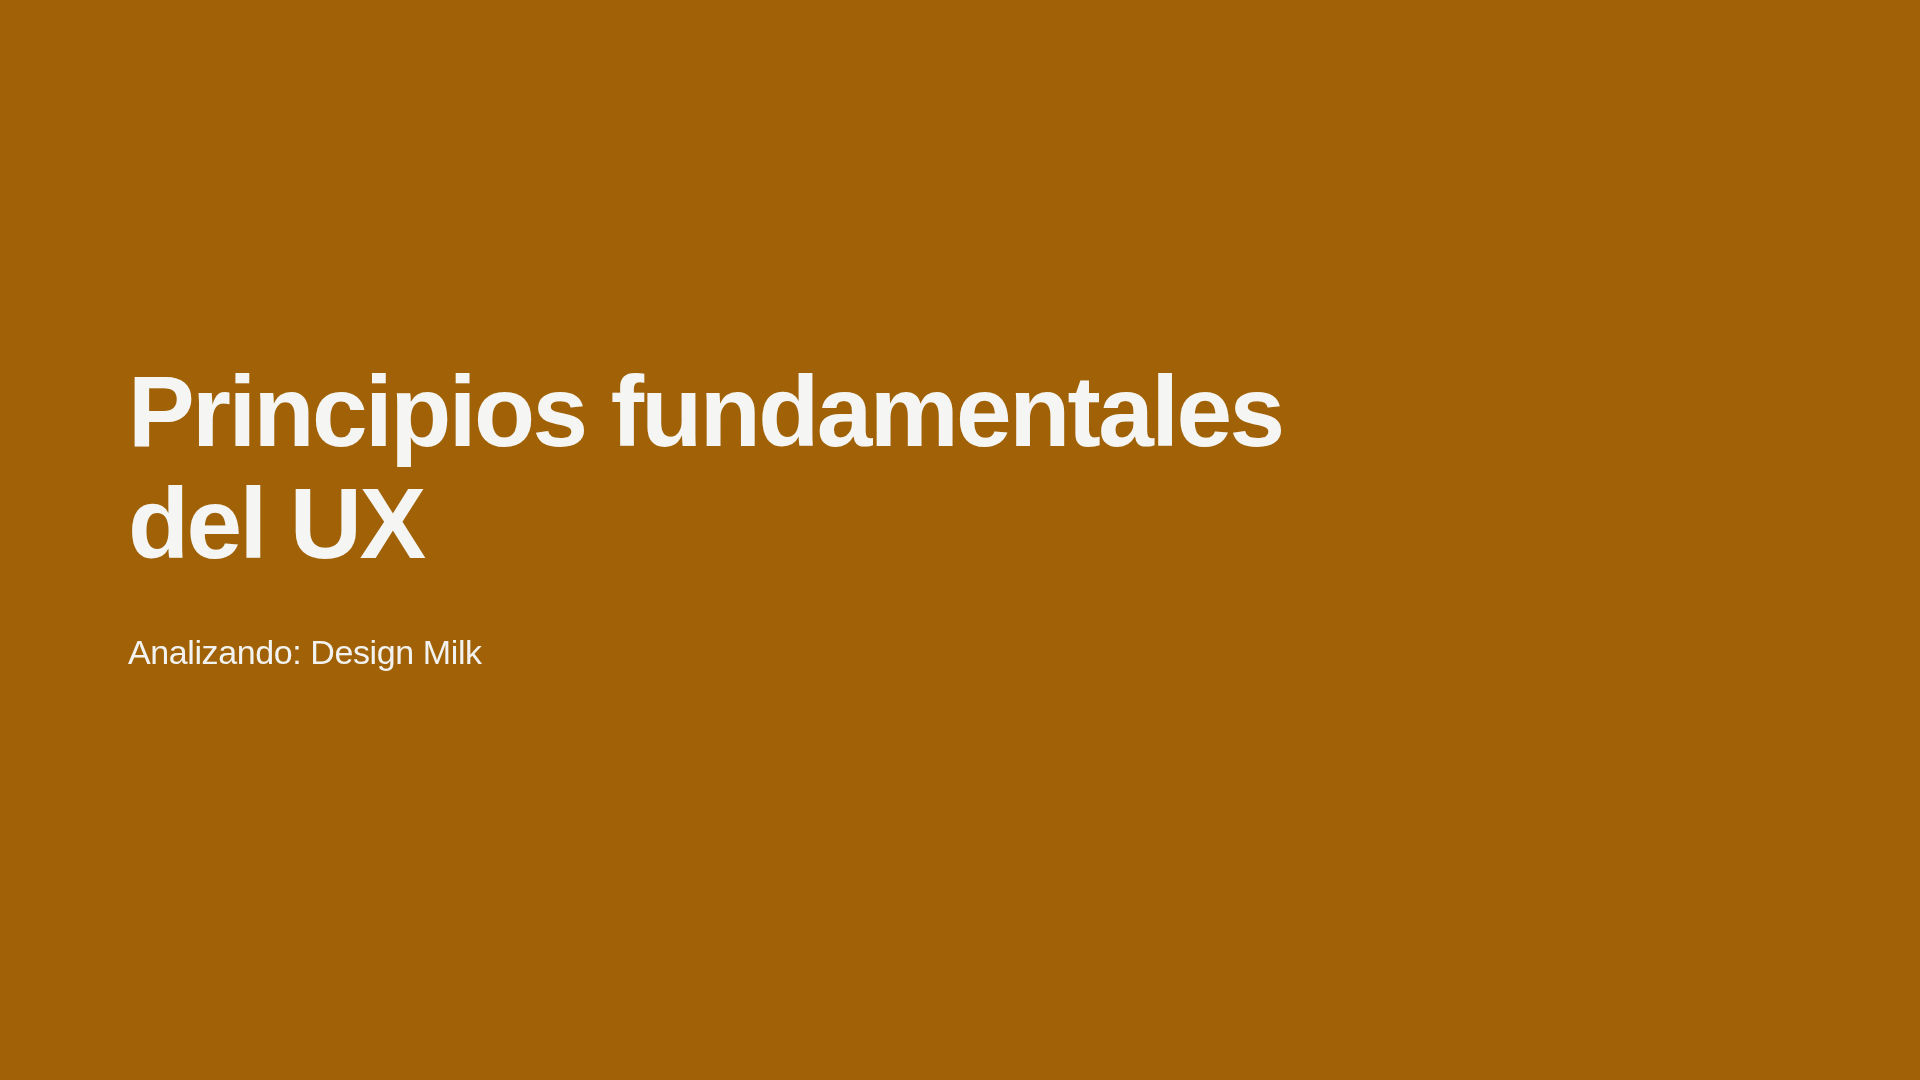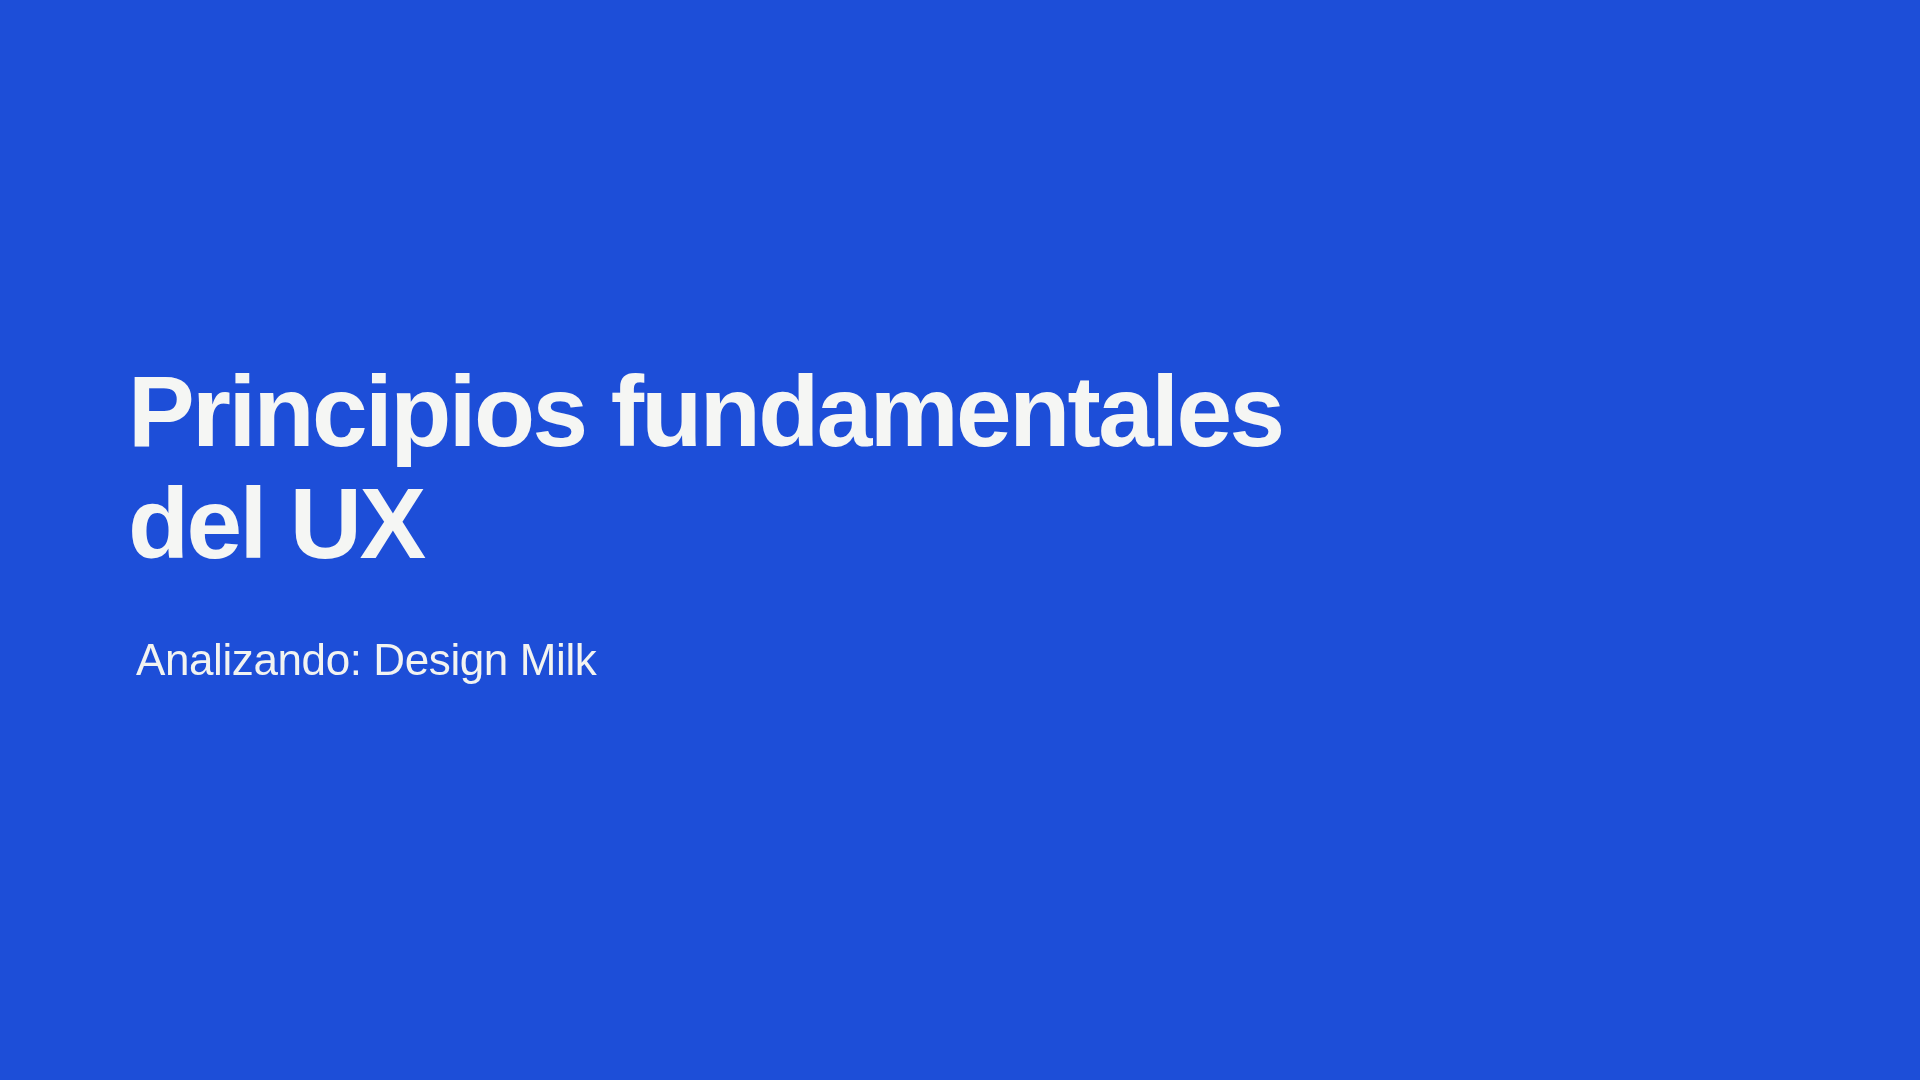--- a/index.html
+++ b/index.html
@@ -13,21 +13,21 @@
     overflow: hidden;
     background: #1c1c1a;
     font-family: "Liberation Sans", sans-serif;
     -webkit-font-smoothing: antialiased;
   }
 
   .slide {
     position: relative;
     width: 1920px;
     height: 1080px;
-    background: #1d4ed8;
+    background: #a16207;
     box-sizing: border-box;
   }
 
   .slide-content {
     position: absolute;
     left: 128px;
     top: 355px;
     width: 1250px;
   }
 
@@ -37,24 +37,24 @@
     font-size: 100px;
     font-weight: 700;
     line-height: 112px;
     letter-spacing: -2.6px;
     color: #f5f6f4;
     max-width: 1180px;
     white-space: pre-wrap;
   }
 
   .slide-subtitle {
-    margin: 8px;
+    margin: 0;
     padding-top: 52px;
     font-family: "Liberation Sans", sans-serif;
-    font-size: 44px;
+    font-size: 34px;
     font-weight: 400;
     line-height: 42px;
     letter-spacing: -0.4px;
     color: #f2f3f1;
   }
 
   .slide-date {
     margin: 0;
     padding-top: 18px;
     font-family: "Liberation Sans", sans-serif;

